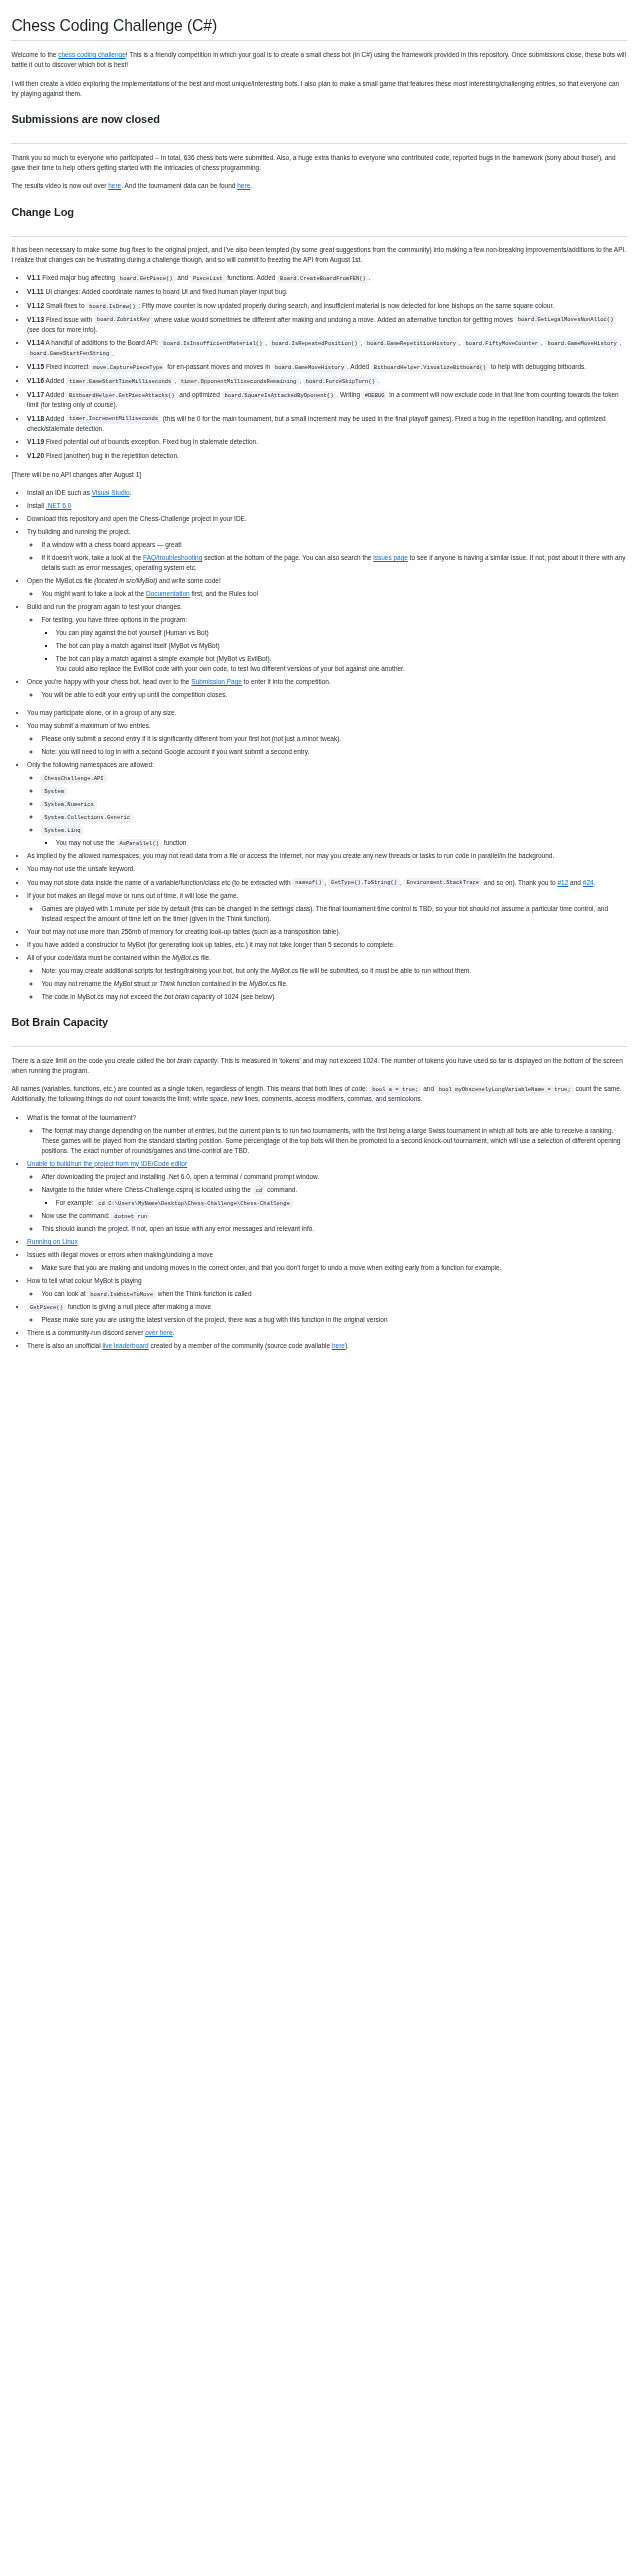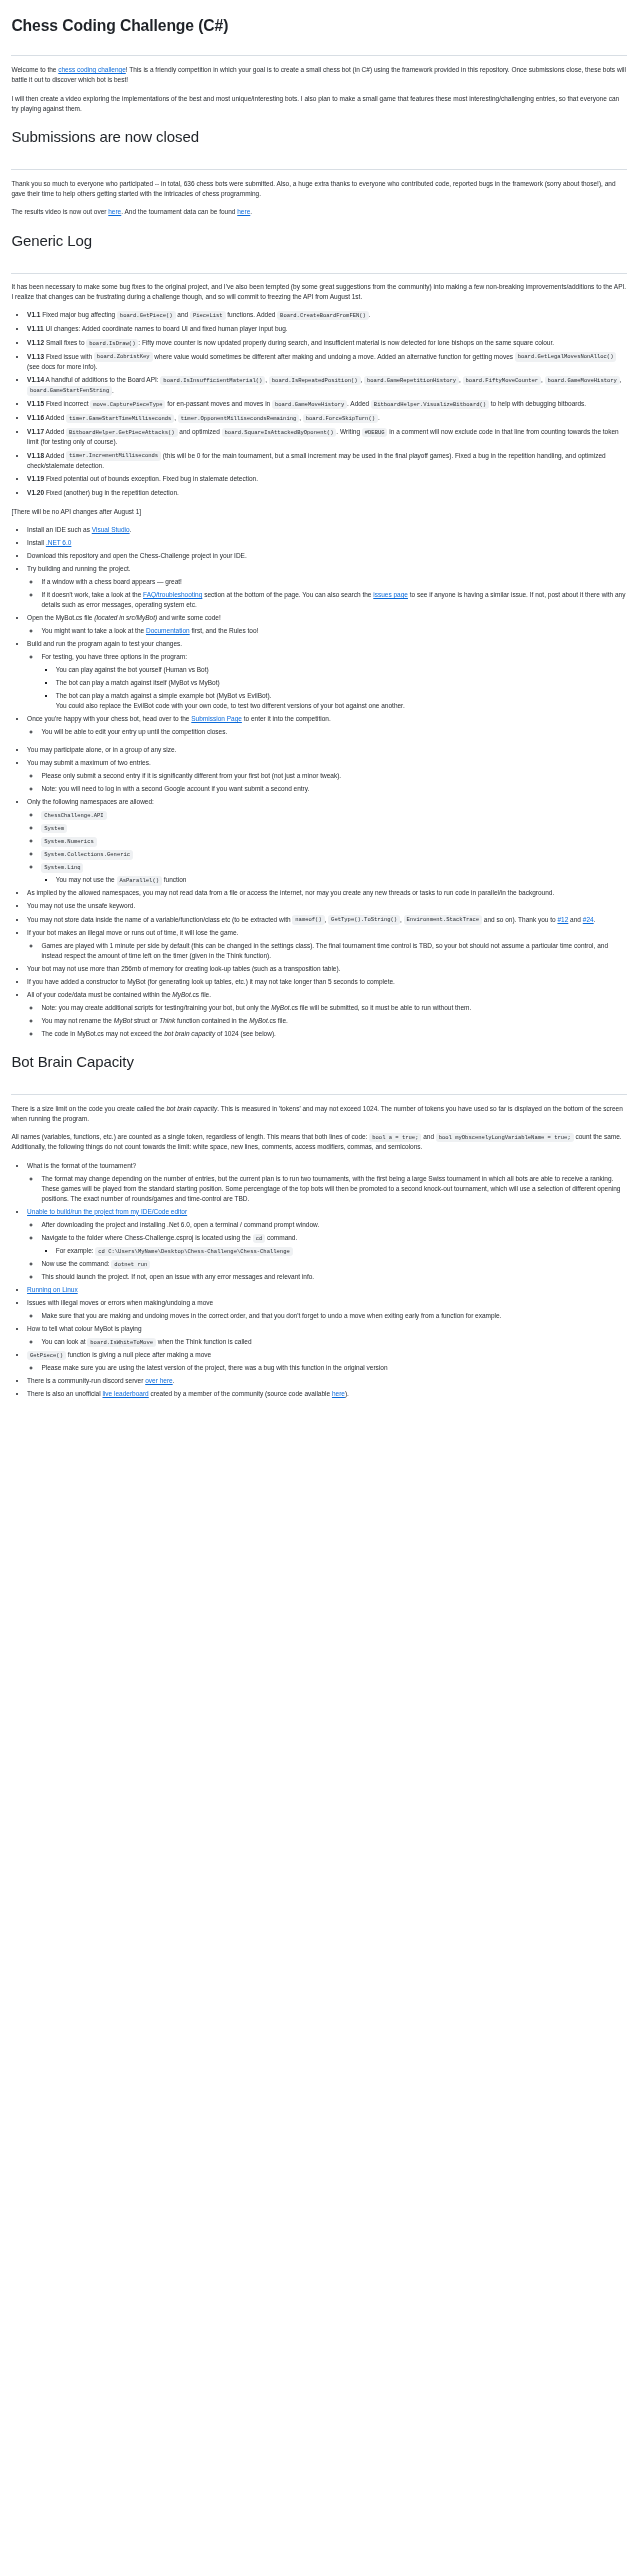--- a/index.html
+++ b/index.html
@@ -13,33 +13,33 @@
     line-height: 1.56;
     color: #1f2328;
     width: 638px;
   }
   .readme {
     width: 638px;
     padding: 10px 11.4px 28.6px 11.4px;
   }
   h1.page-title {
     font-size: 15.7px;
+    font-weight: 400;
+    line-height: 1.25;
+    margin: 5.7px 0 0 0;
+    padding-bottom: 5px;
+    border-bottom: 0.7px solid #d8dee4;
+    letter-spacing: -0.1px;
+  }
+  h2.section-title {
+    font-size: 11px;
     font-weight: 700;
     line-height: 1.25;
-    margin: 5.7px 0 0 0;
-    padding-bottom: 20px;
-    border-bottom: 0.7px solid #d8dee4;
-    letter-spacing: -0.1px;
-  }
-  h2.section-title {
-    font-size: 15px;
-    font-weight: 400;
-    line-height: 1.25;
     margin: 14.3px 0 0 0;
-    padding-bottom: 22px;
+    padding-bottom: 16px;
     border-bottom: 0.7px solid #d8dee4;
     letter-spacing: -0.1px;
   }
   p {
     margin: 8.6px 0 0 0;
   }
   a {
     color: #0969da;
     text-decoration: underline;
     text-underline-offset: 0.7px;
@@ -88,21 +88,21 @@
   </p>
 
   <p>I will then create a video exploring the implementations of the best and most unique/interesting bots. I also plan to make a small game that features these most interesting/challenging entries, so that everyone can try playing against them.</p>
 
   <h2 class="section-title">Submissions are now closed</h2>
   <p>Thank you so much to everyone who participated -- in total, 636 chess bots were submitted. Also, a huge extra thanks to everyone who contributed code, reported bugs in the framework (sorry about those!), and gave their time to help others getting started with the intricacies of chess programming.</p>
   <p>
     <span>The results video is now out over </span><a href="#">here</a><span>. And the tournament data can be found </span><a href="#">here</a><span>.</span>
   </p>
 
-  <h2 class="section-title">Generic Log</h2>
+  <h2 class="section-title">Change Log</h2>
   <p>It has been necessary to make some bug fixes to the original project, and I've also been tempted (by some great suggestions from the community) into making a few non-breaking improvements/additions to the API. I realize that changes can be frustrating during a challenge though, and so will commit to freezing the API from August 1st.</p>
   <ul class="changelog" id="changelog-list">
       <li><span class="ver">V1.1</span><span> Fixed major bug affecting </span><code class="code">board.GetPiece()</code><span> and </span><code class="code">PieceList</code><span> functions. Added </span><code class="code">Board.CreateBoardFromFEN()</code><span>.</span></li>
       <li><span class="ver">V1.11</span><span> UI changes: Added coordinate names to board UI and fixed human player input bug.</span></li>
       <li><span class="ver">V1.12</span><span> Small fixes to </span><code class="code">board.IsDraw()</code><span>: Fifty move counter is now updated properly during search, and insufficient material is now detected for lone bishops on the same square colour.</span></li>
       <li><span class="ver">V1.13</span><span> Fixed issue with </span><code class="code">board.ZobristKey</code><span> where value would sometimes be different after making and undoing a move. Added an alternative function for getting moves </span><code class="code">board.GetLegalMovesNonAlloc()</code><span> (see docs for more info).</span></li>
       <li><span class="ver">V1.14</span><span> A handful of additions to the Board API: </span><code class="code">board.IsInsufficientMaterial()</code><span>, </span><code class="code">board.IsRepeatedPosition()</code><span>, </span><code class="code">board.GameRepetitionHistory</code><span>, </span><code class="code">board.FiftyMoveCounter</code><span>, </span><code class="code">board.GameMoveHistory</code><span>, </span><code class="code">board.GameStartFenString</code><span>.</span></li>
       <li><span class="ver">V1.15</span><span> Fixed incorrect </span><code class="code">move.CapturePieceType</code><span> for en-passant moves and moves in </span><code class="code">board.GameMoveHistory</code><span>. Added </span><code class="code">BitboardHelper.VisualizeBitboard()</code><span> to help with debugging bitboards.</span></li>
       <li><span class="ver">V1.16</span><span> Added </span><code class="code">timer.GameStartTimeMilliseconds</code><span>, </span><code class="code">timer.OpponentMillisecondsRemaining</code><span>, </span><code class="code">board.ForceSkipTurn()</code><span>.</span></li>
       <li><span class="ver">V1.17</span><span> Added </span><code class="code">BitboardHelper.GetPieceAttacks()</code><span> and optimized </span><code class="code">board.SquareIsAttackedByOponent()</code><span>. Writing </span><code class="code">#DEBUG</code><span> in a comment will now exclude code in that line from counting towards the token limit (for testing only of course).</span></li>

